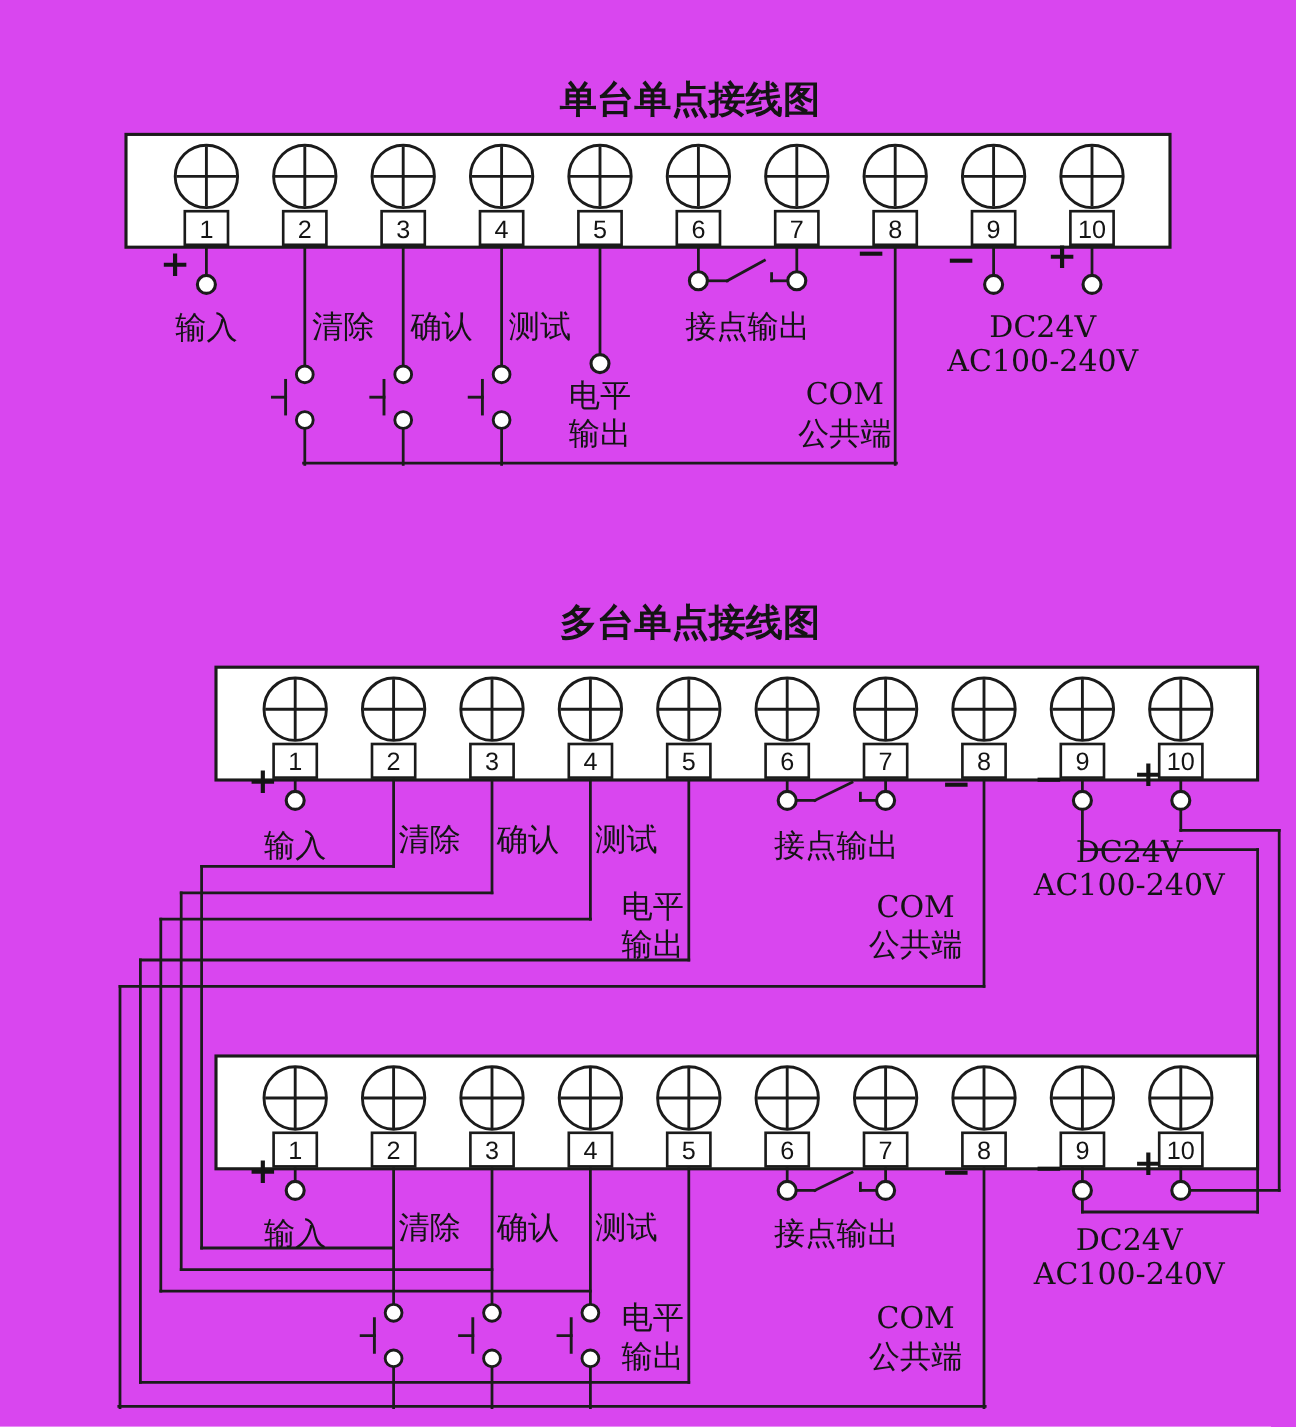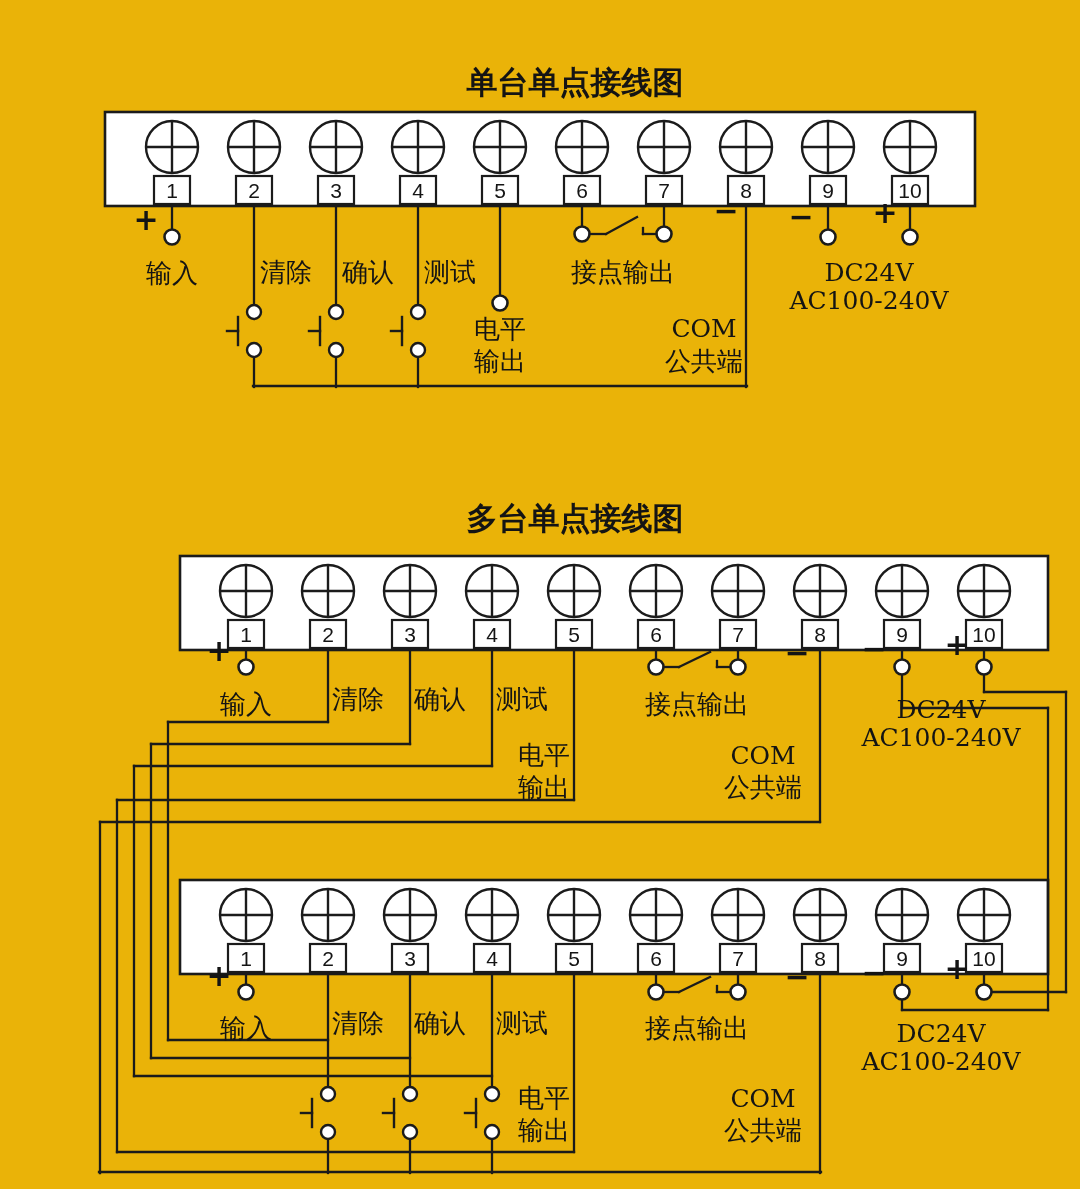--- a/index.html
+++ b/index.html
@@ -1,16 +1,16 @@
 <!DOCTYPE html>
 <html><head>
 <meta charset="utf-8">
 <style>
   html,body { margin:0; padding:0; background:#ffffff; }
-  .page { width:1080px; height:1189px; position:relative; background:#eab308; }
+  .page { width:1080px; height:1189px; position:relative; background:#d946ef; }
   svg { display:block; }
   text { fill:#141414; }
   .title { font-family:"Liberation Sans", sans-serif; font-size:31px; font-weight:bold; text-anchor:middle; }
   .cn    { font-family:"Liberation Sans", sans-serif; font-size:26px; text-anchor:middle; }
   .lat   { font-family:"DejaVu Serif", serif;        font-size:25px; text-anchor:middle; }
   .sign  { font-family:"DejaVu Sans", sans-serif;    font-size:30px; font-weight:bold; text-anchor:middle; }
   .num   { font-family:"Liberation Sans", sans-serif; font-size:21px; text-anchor:middle; }
   .block  { fill:#ffffff; stroke:#1b1b1b; stroke-width:2.6; }
   .numbox { fill:#ffffff; stroke:#1b1b1b; stroke-width:2.2; }
   .conn   { fill:#ffffff; stroke:#1b1b1b; stroke-width:2.6; }

